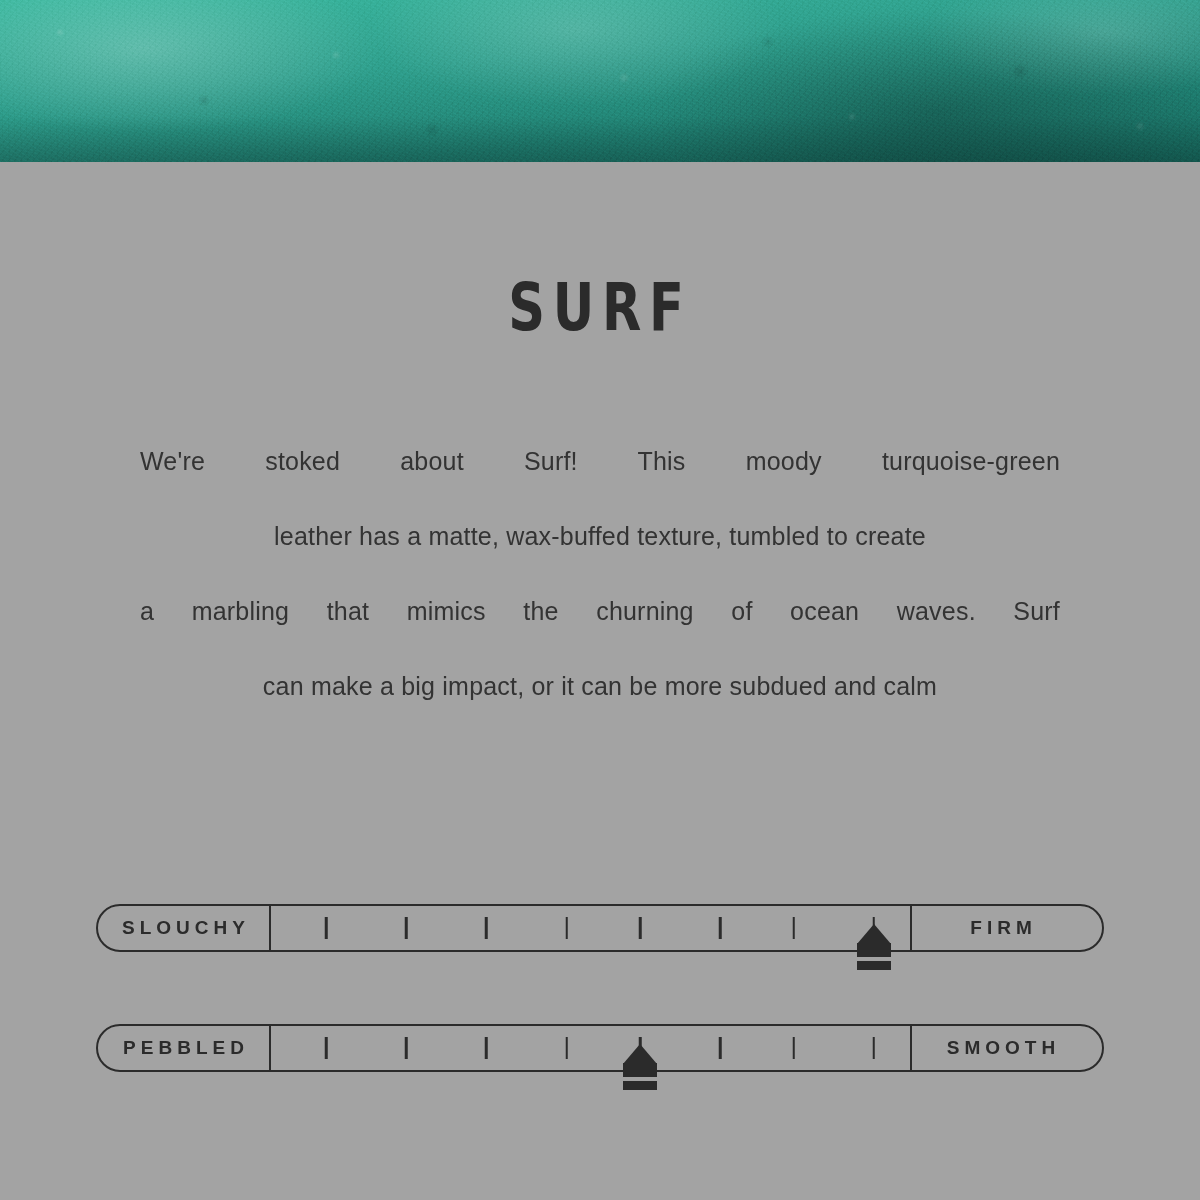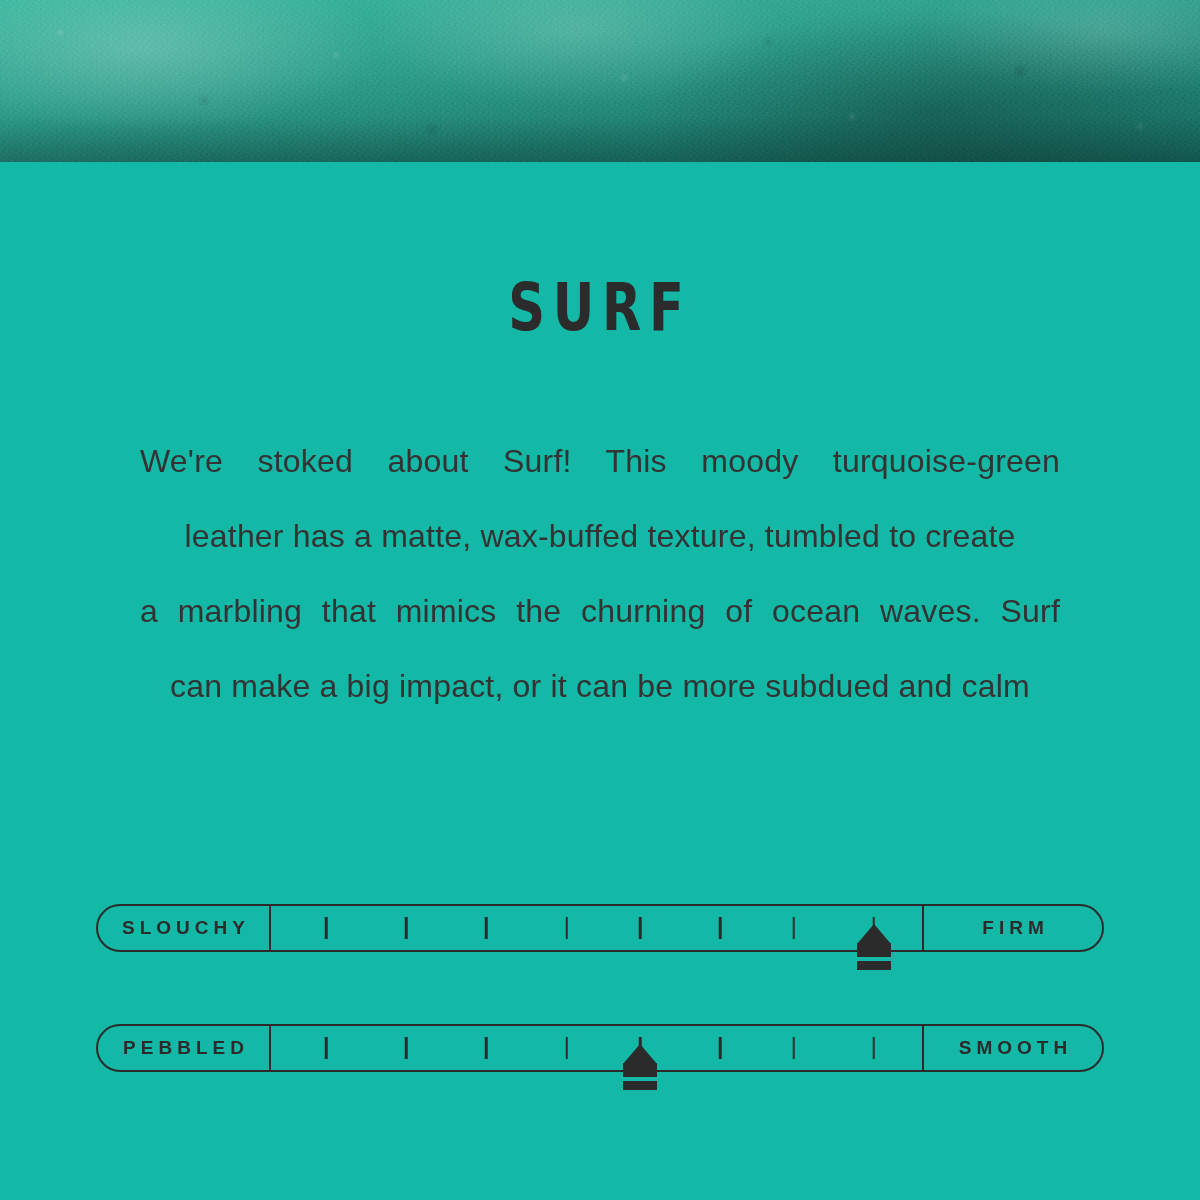--- a/index.html
+++ b/index.html
@@ -10,21 +10,21 @@
     width: 1200px;
     height: 1200px;
     background: #e6e7e7;
     font-family: "Liberation Sans", sans-serif;
     overflow: hidden;
   }
   .page {
     position: relative;
     width: 1200px;
     height: 1200px;
-    background: #14b8a6;
+    background: #a3a3a3;
   }
 
   
   .swatch {
     position: absolute;
     left: 0;
     top: 0;
     width: 1200px;
     height: 162px;
     overflow: hidden;
@@ -90,21 +90,21 @@
     transform-origin: center top;
   }
 
   
   .description {
     position: absolute;
     left: 140px;
     top: 424px;
     width: 920px;
     color: #333333;
-    font-size: 32px;
+    font-size: 25px;
     line-height: 75px;
     text-align: center;
     font-weight: 400;
     letter-spacing: 0.2px;
   }
   .description p {
     margin: 0;
   }
   .desc-line {
     display: block;
@@ -148,21 +148,21 @@
     color: #2b2b2b;
     text-indent: 5px;
     box-sizing: border-box;
   }
   .slider-label.left {
     left: 0;
     width: 173px;
     border-right: 2.5px solid #2b2b2b;
   }
   .slider-label.right {
-    right: 0;
+    right: 12px;
     width: 180px;
     border-left: 2.5px solid #2b2b2b;
   }
   .slider-ticks {
     position: absolute;
     left: 168px;
     right: 168px;
     top: 0;
     height: 100%;
   }

